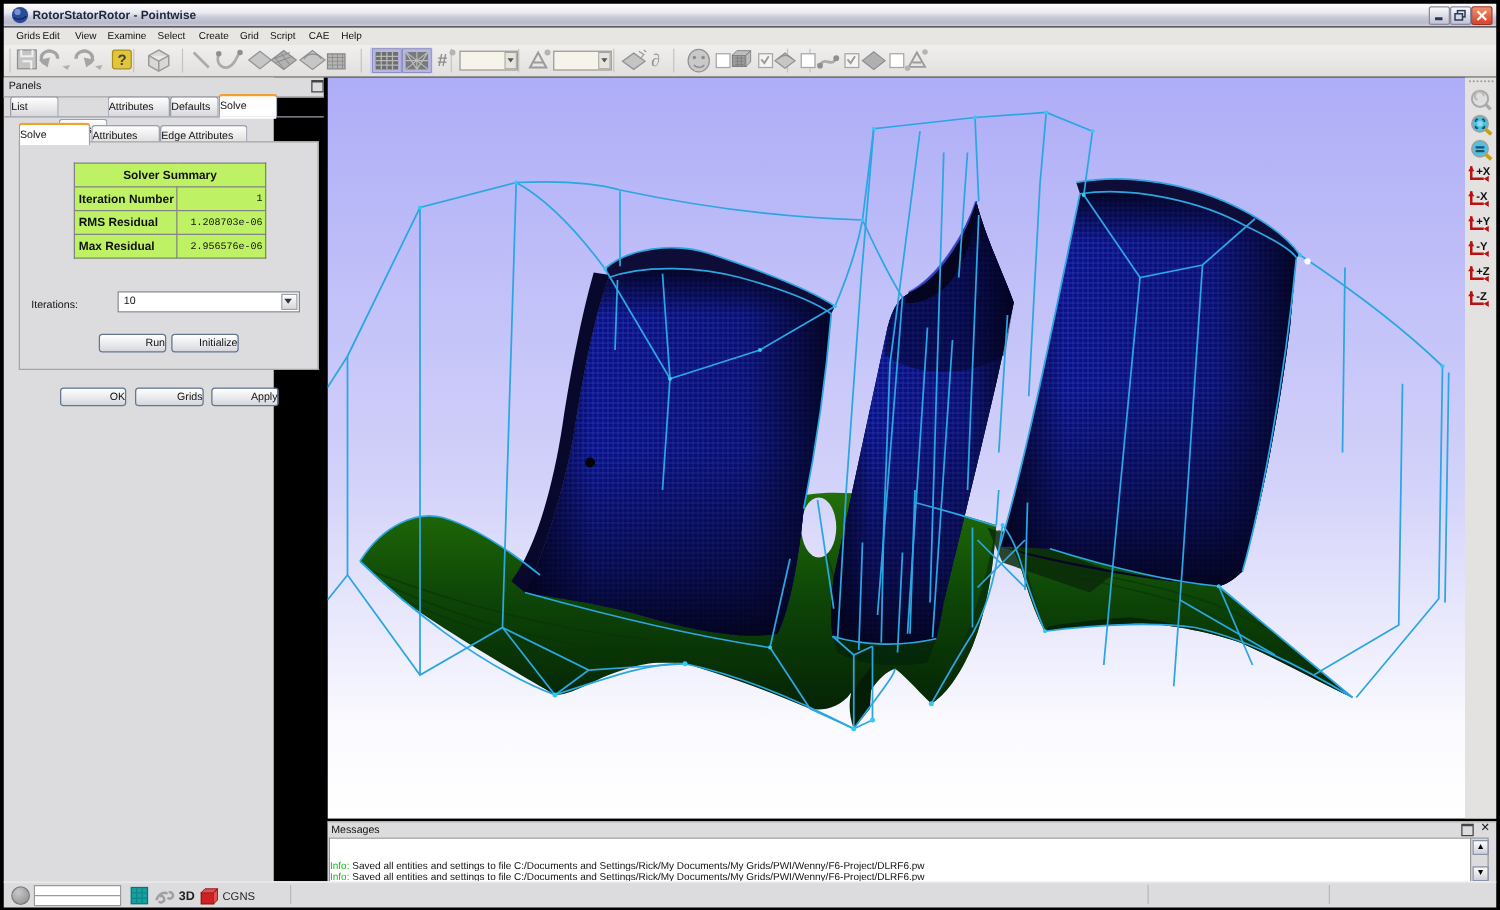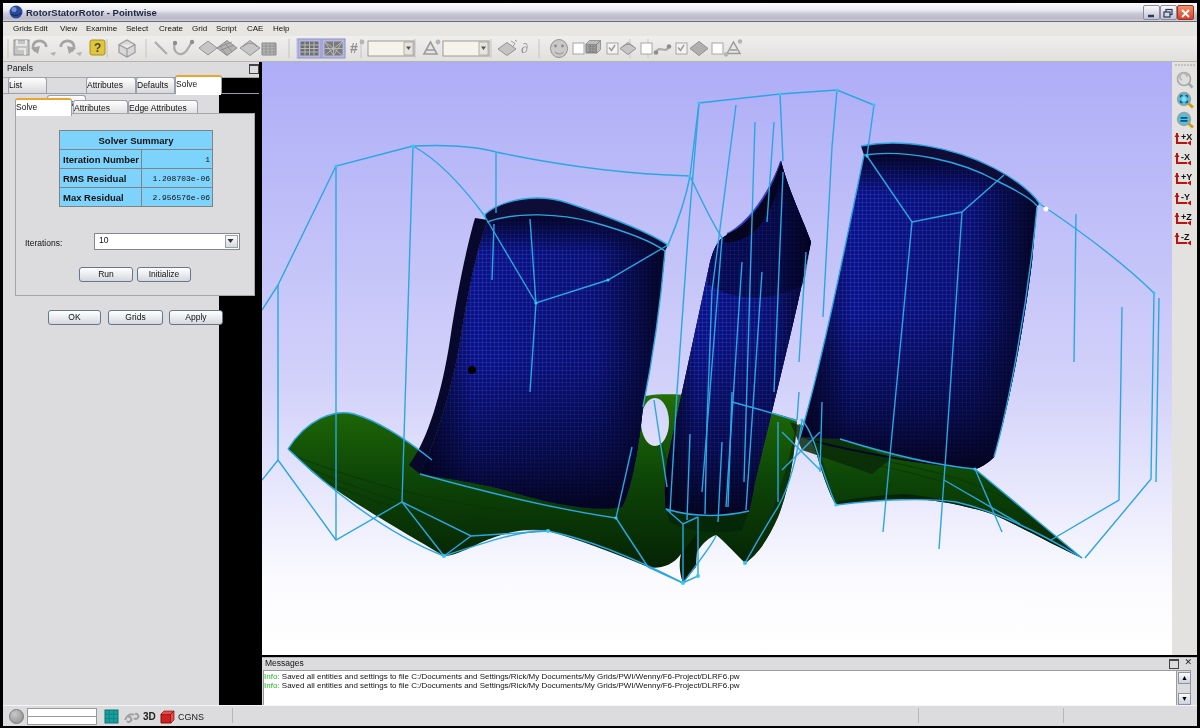--- a/index.html
+++ b/index.html
@@ -14,27 +14,27 @@
   #toolbar{position:absolute;left:3px;top:36px;width:1194px;height:25px;background:linear-gradient(#f0efee,#e2e0dd);border-bottom:1px solid #b8b5b0;}
   #leftpanel{position:absolute;left:3px;top:62px;width:216px;height:643px;background:#dcdbde;}
   #paneltitle{position:absolute;left:0;top:0;width:256px;height:15px;background:#dcdbde;border-bottom:1px solid #a8a6a3;font-size:8.5px;color:#111;}
   #viewport{position:absolute;left:262px;top:62px;width:910px;height:593px;}
   #righttb{position:absolute;left:1172px;top:62px;width:25px;height:593px;background:#e4e2e0;}
   #messages{position:absolute;left:262px;top:657px;width:935px;height:48px;background:#dcdbde;}
   #statusbar{position:absolute;left:3px;top:705px;width:1194px;height:20px;background:#dcdbde;border-top:1px solid #f5f5f5;}
   .tab{position:absolute;height:15px;white-space:nowrap;overflow:hidden;background:linear-gradient(#ffffff,#e8e7e9 60%,#d8d7da);border:1px solid #9aa0ac;border-bottom:none;border-radius:3px 3px 0 0;font-size:8.5px;color:#111;text-align:left;line-height:15px;}
   .tabactive{background:#fff;border-top:2px solid #f0a230;height:16px;z-index:3;}
   #solvertable{position:absolute;left:56px;top:68px;border-collapse:collapse;font-size:9.5px;color:#111;}
-  #solvertable td{border:1px solid #828282;background:#7dd3fc;height:18px;padding:0;}
+  #solvertable td{border:1px solid #828282;background:#bef264;height:18px;padding:0;}
   .th{width:148px;text-align:center;font-weight:bold;}
   .tl{width:78px;font-weight:bold;padding-left:3px !important;white-space:nowrap;margin-top:12px;}
   .tv{width:68px;text-align:right;font-family:"Liberation Mono",monospace;font-size:8px;padding-right:2px !important;white-space:nowrap;}
   #itercombo{position:absolute;left:91px;top:171px;width:144px;height:15px;background:#fff;border:1px solid #828890;font-size:8.5px;color:#111;}
   #comboarrow{position:absolute;right:1px;top:1px;width:11px;height:11px;background:linear-gradient(#fdfdfd,#d8d8dc);border:1px solid #9aa0ac;}
-  .pbtn{position:absolute;height:13px;background:linear-gradient(#ffffff,#e9eaee 55%,#d5d7de);border:1px solid #64778f;border-radius:3px;font-size:8.5px;color:#111;text-align:center;line-height:13px;}
+  .pbtn{position:absolute;height:13px;background:linear-gradient(#ffffff,#e9eaee 55%,#d5d7de);border:1px solid #64778f;border-radius:3px;font-size:8.5px;color:#111;text-align:right;line-height:13px;}
   .axbtn{position:absolute;left:1px;width:23px;height:19px;}
   .winbtn{position:absolute;top:2px;width:15px;height:13px;background:linear-gradient(#fafafc,#c2c2d2);border:1px solid #8a8aa0;border-radius:2px;}
   .winclose{background:linear-gradient(#f0926a,#d8402a);border:1px solid #a03020;}
 </style>
 </head>
 <body>
 <div id="win">
   <div id="titlebar">
     <svg style="position:absolute;left:6px;top:2px;" width="14" height="14" viewBox="0 0 14 14">
       <circle cx="7" cy="7" r="6.5" fill="#2a4a9a"></circle>
@@ -473,21 +473,21 @@
           <path d="M4 2 l-2.5 4 h5 z M14 12 l4 -2.5 v5 z" fill="#bb1111" stroke="none"></path>
           <text x="8" y="9" font-size="9" font-weight="bold" fill="#111" font-family="Liberation Sans">-Z</text>
         </svg></div>
   </div>
   <div id="messages">
     <div style="position:absolute;left:0;top:0;width:935px;height:12px;border-top:1px solid #b8b6b2;font-size:8.5px;color:#111;">
       <span style="position:absolute;left:3px;top:0px;">Messages</span>
       <span style="position:absolute;right:18px;top:1px;width:8px;height:7px;border:1px solid #444;border-top:2px solid #444;"></span>
       <span style="position:absolute;right:5px;top:-1px;font-size:9px;color:#222;">✕</span>
     </div>
-    <div style="position:absolute;left:1px;top:13px;width:912px;height:33px;background:#fff;border:1px solid #9a9a9a;font-size:8px;line-height:9.4px;white-space:nowrap;overflow:hidden;padding-top:1px;">
+    <div style="position:absolute;left:1px;top:13px;width:912px;height:33px;background:#fff;border:1px solid #9a9a9a;font-size:8px;line-height:9.4px;white-space:nowrap;overflow:hidden;padding-top:17px;">
       <div><span style="color:#1db31d;">Info:</span> <span style="color:#111;">Saved all entities and settings to file C:/Documents and Settings/Rick/My Documents/My Grids/PWI/Wenny/F6-Project/DLRF6.pw</span></div>
       <div><span style="color:#1db31d;">Info:</span> <span style="color:#111;">Saved all entities and settings to file C:/Documents and Settings/Rick/My Documents/My Grids/PWI/Wenny/F6-Project/DLRF6.pw</span></div>
     </div>
     <div style="position:absolute;left:914px;top:13px;width:13px;height:35px;background:#dcdbde;border:1px solid #9a9a9a;">
       <div style="position:absolute;left:1px;top:1px;width:11px;height:10px;background:linear-gradient(#fdfdfd,#cdd0da);border:1px solid #8a94a8;font-size:7px;text-align:center;line-height:9px;">▲</div>
       <div style="position:absolute;left:1px;bottom:1px;width:11px;height:10px;background:linear-gradient(#fdfdfd,#cdd0da);border:1px solid #8a94a8;font-size:7px;text-align:center;line-height:9px;">▼</div>
     </div>
   </div>
   <div id="statusbar">
     <div style="position:absolute;left:6px;top:3px;width:13px;height:13px;border-radius:50%;background:radial-gradient(circle at 35% 30%,#c8c8c8,#8a8a8a);border:1px solid #787878;"></div>

